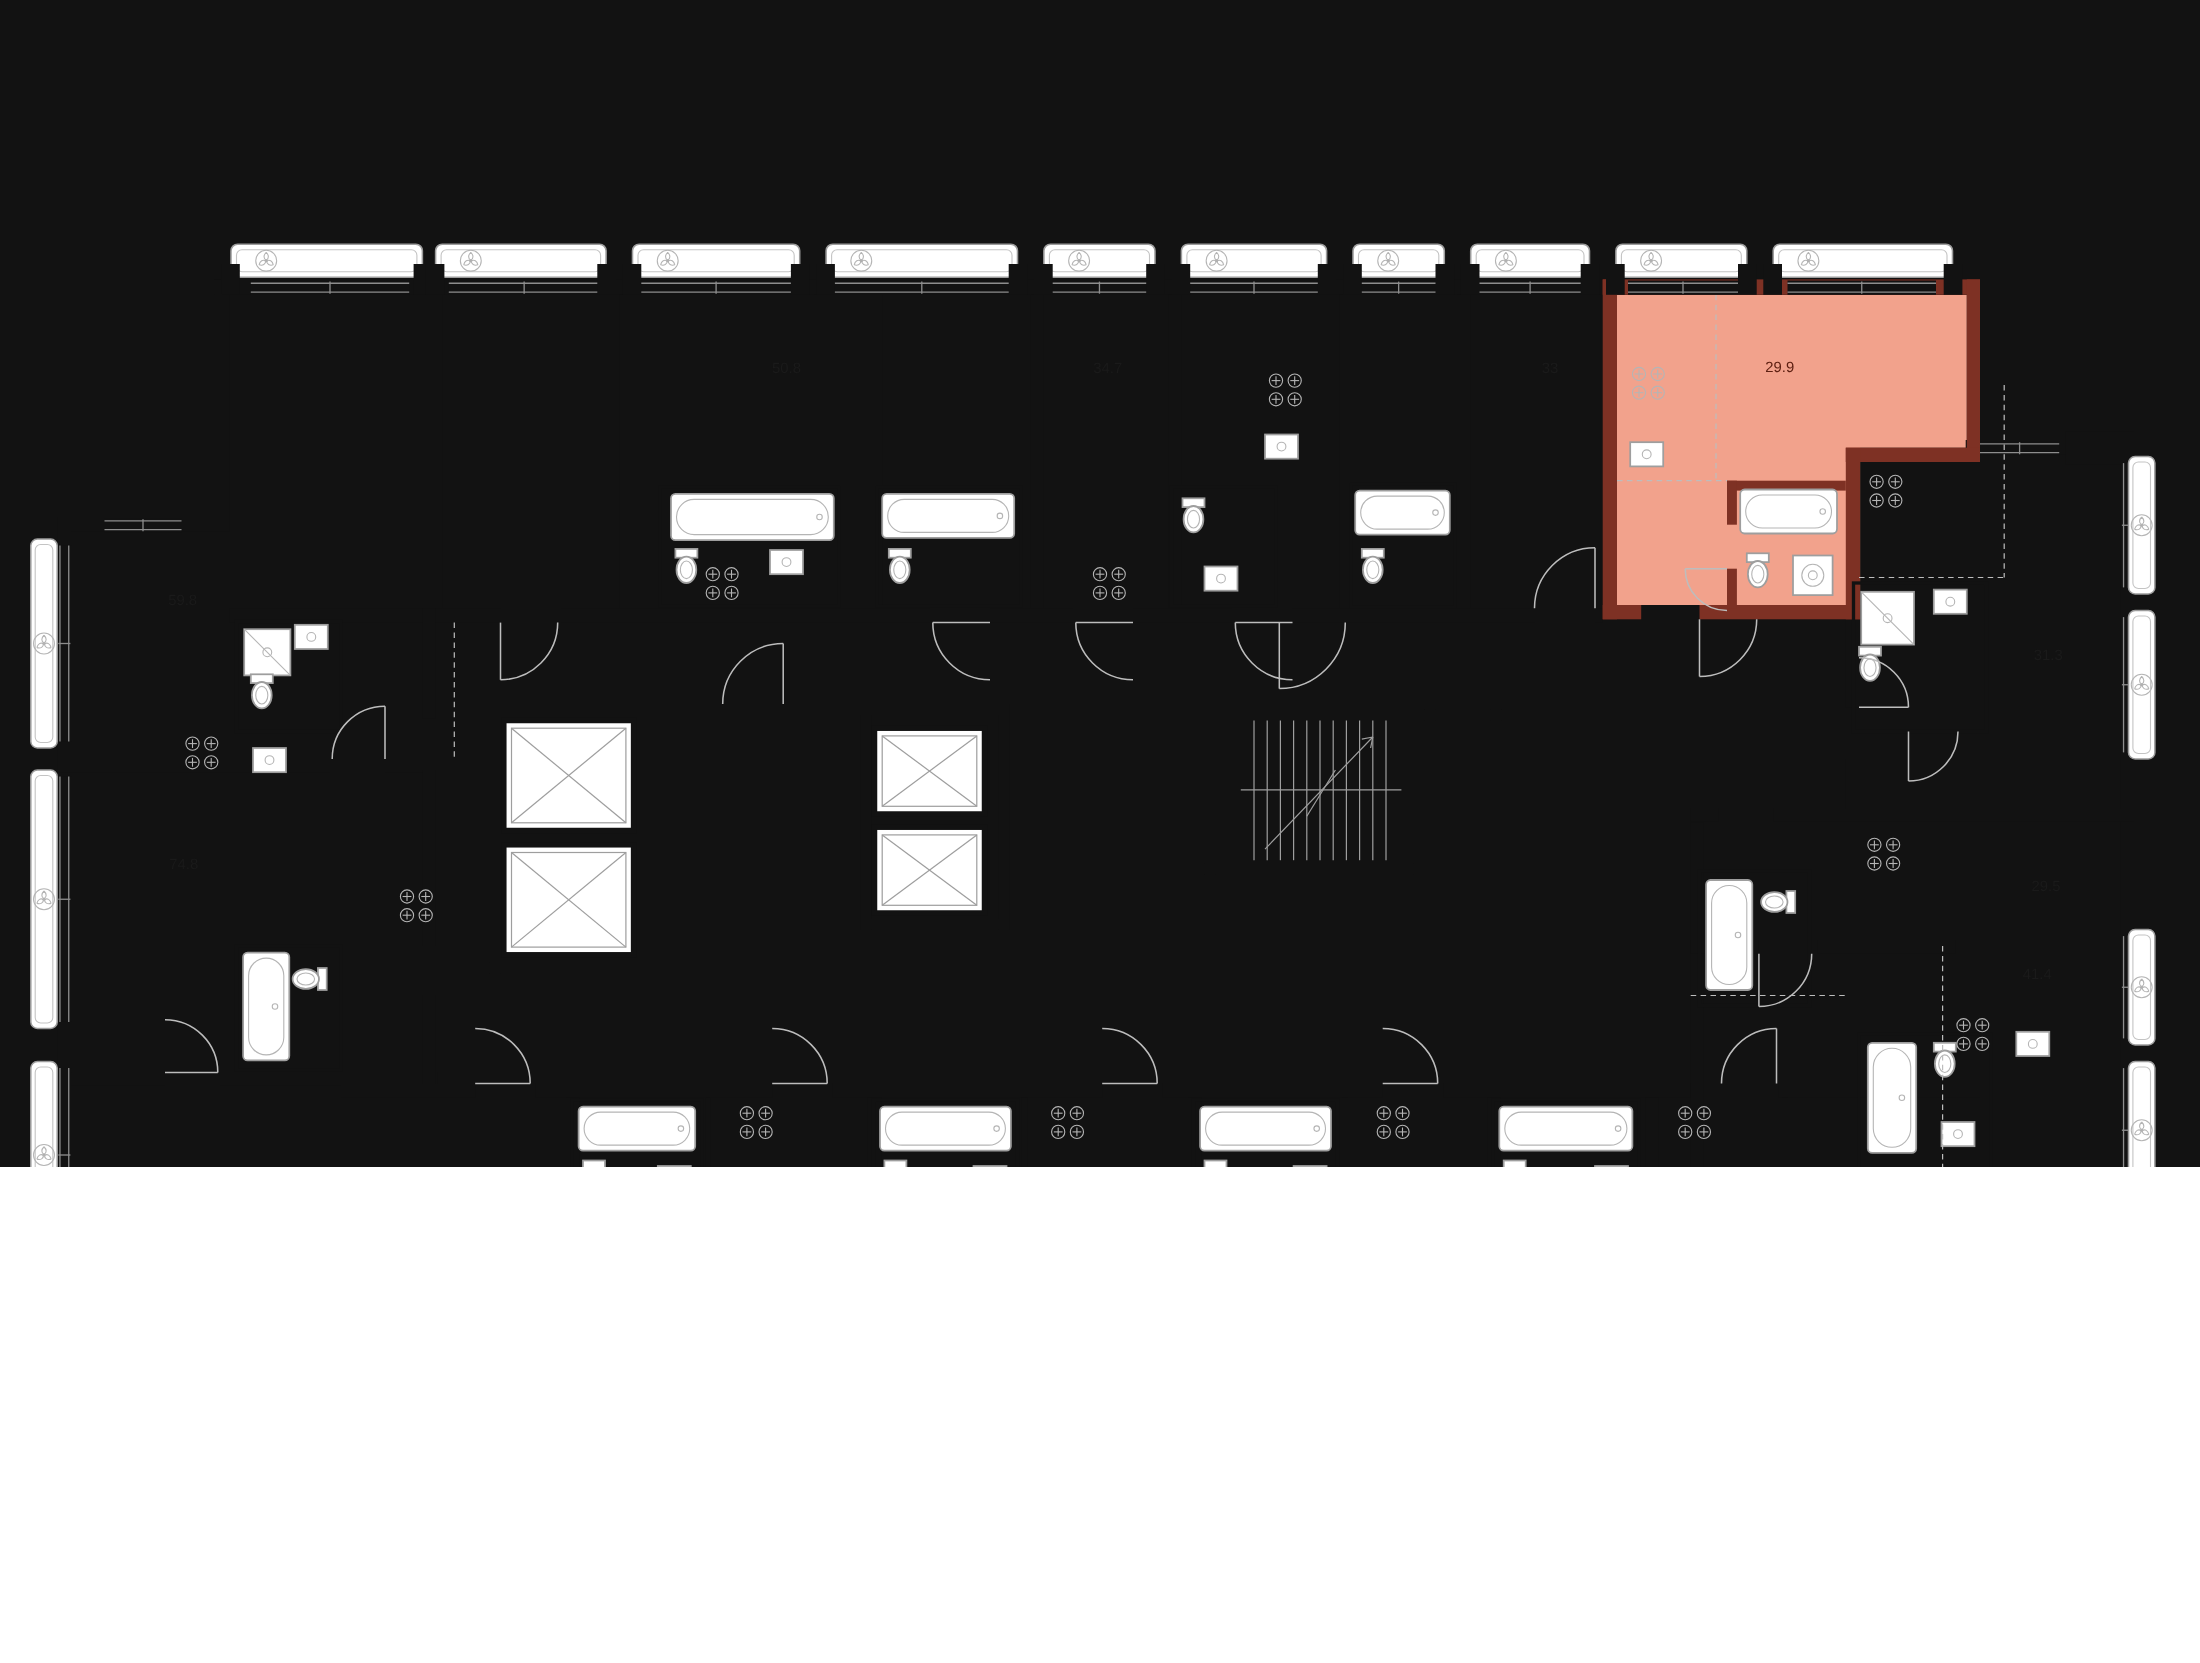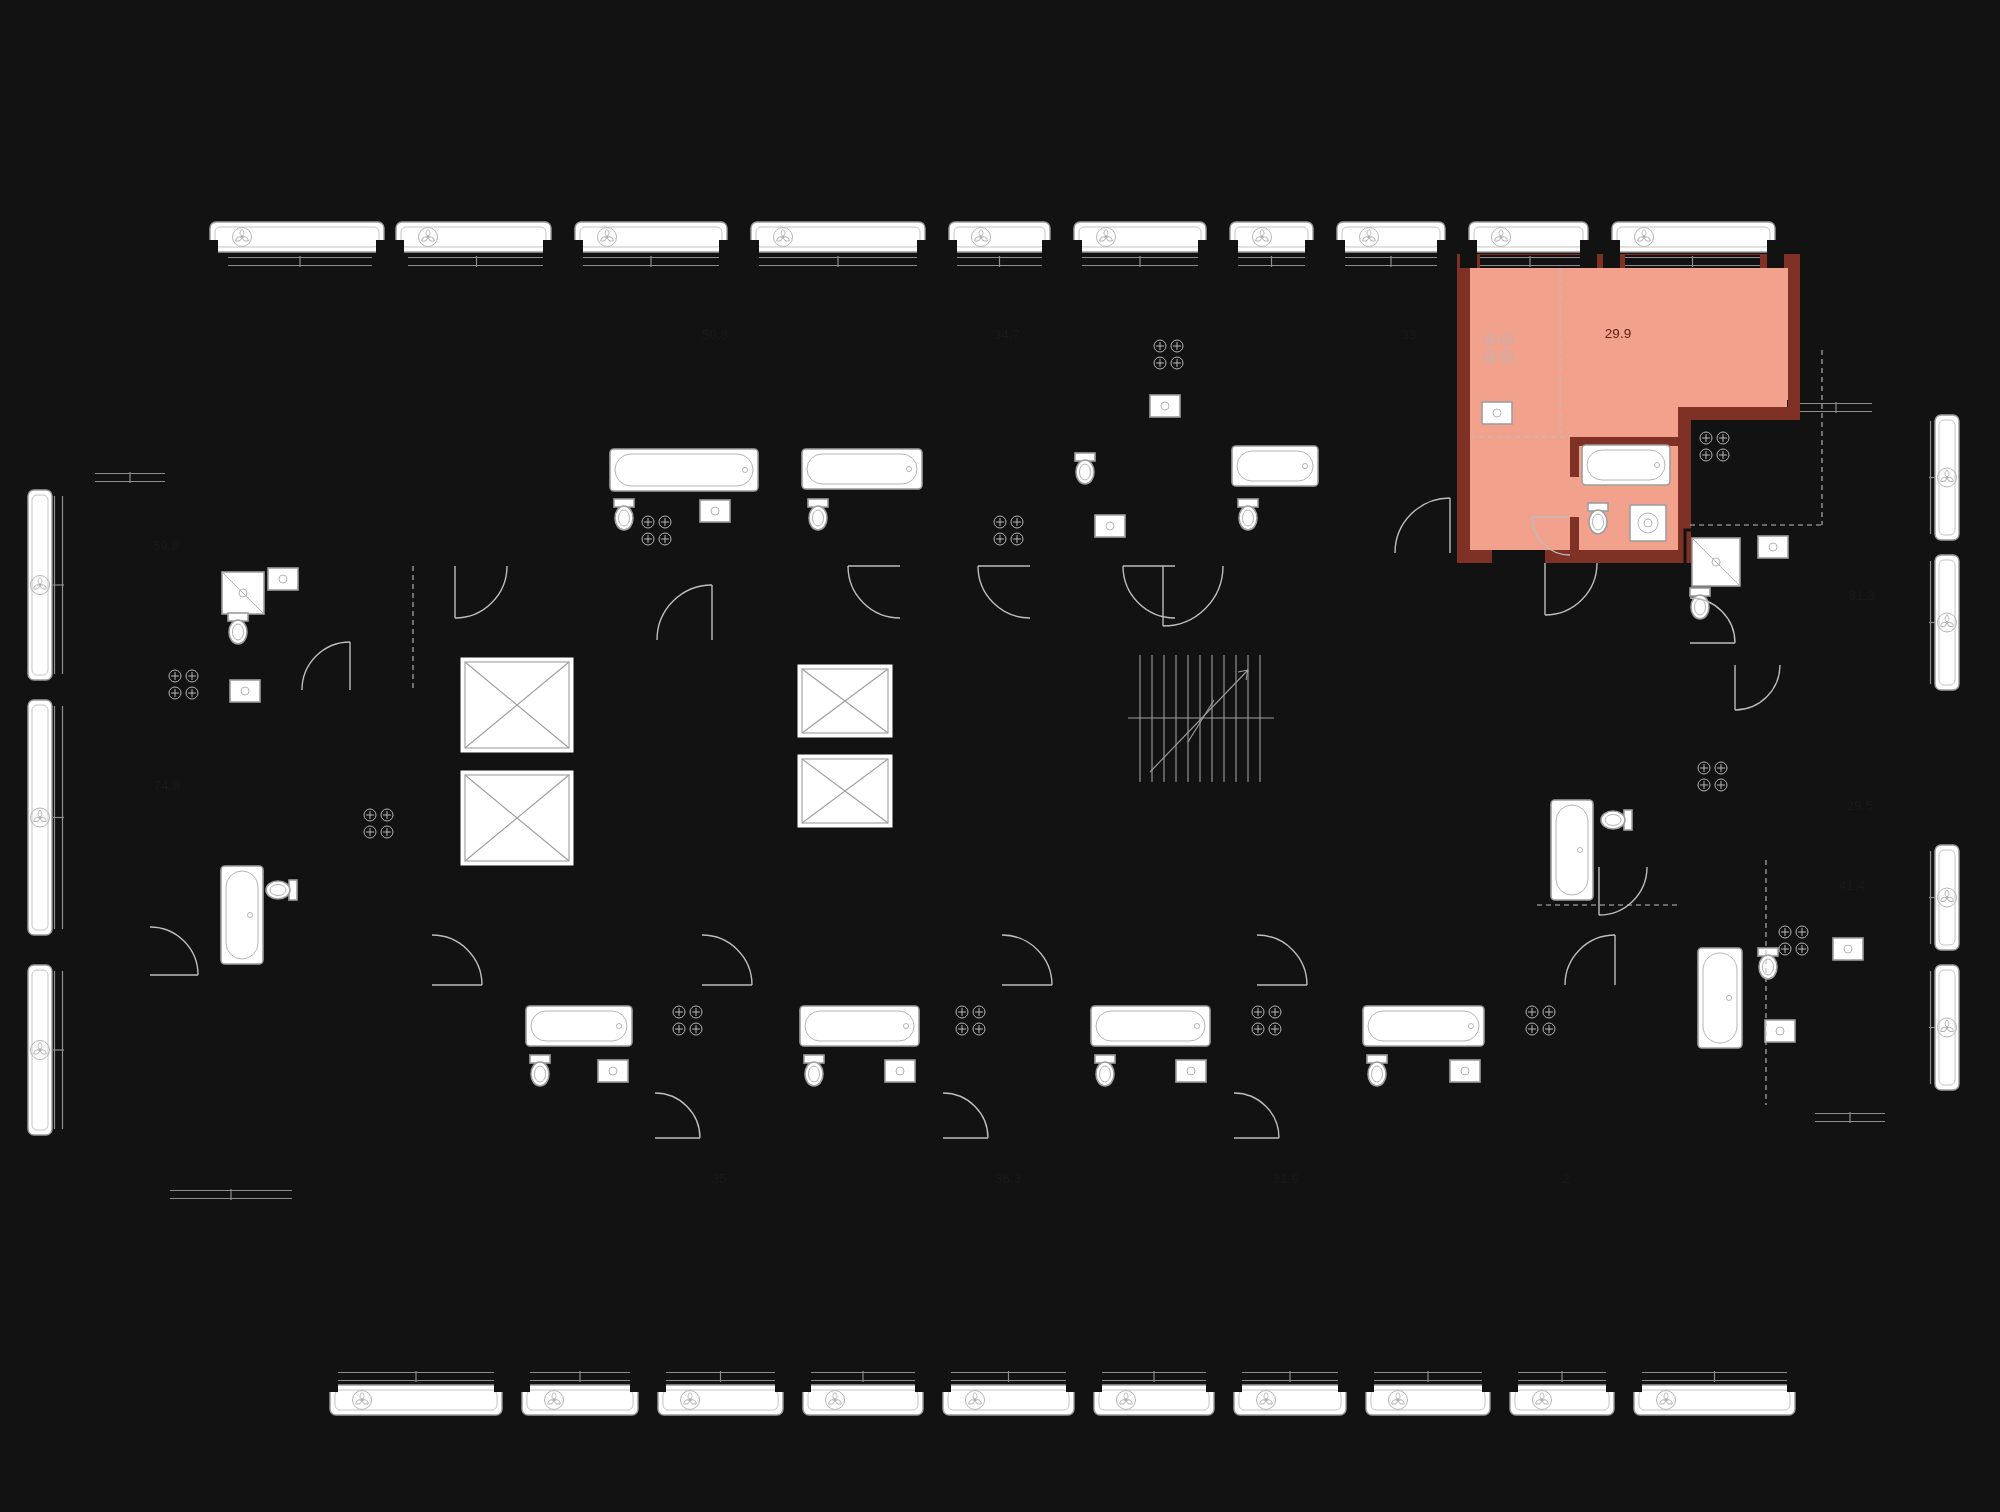--- a/index.html
+++ b/index.html
@@ -1,16 +1,16 @@
 <!DOCTYPE html>
 <html><head>
 <meta charset="utf-8">
 <style>
   html,body{margin:0;padding:0;background:#fff;}
-  .stage{width:2000px;height:1512px;position:relative;background:#84cc16;overflow:hidden;}
+  .stage{width:2000px;height:1061px;position:relative;background:#84cc16;overflow:hidden;}
   svg{display:block;}
   .wall{fill:#121212;}
   .hlwall{fill:#7e3124;}
   .fix{stroke:#9e9e9e;stroke-width:1.6;fill:#fff;}
   .fixl{stroke:#b5b5b5;stroke-width:1;fill:none;}
   .win{stroke:#8d8d8d;stroke-width:1.2;}
   .bal{stroke:#9c9c9c;stroke-width:1.4;fill:#fff;}
   .bali{stroke:#c4c4c4;stroke-width:1;fill:none;}
   .arc{stroke:#bdbdbd;stroke-width:1.4;fill:none;}
   .dash{stroke:#bdbdbd;stroke-width:1.1;fill:none;stroke-dasharray:5 4;}

